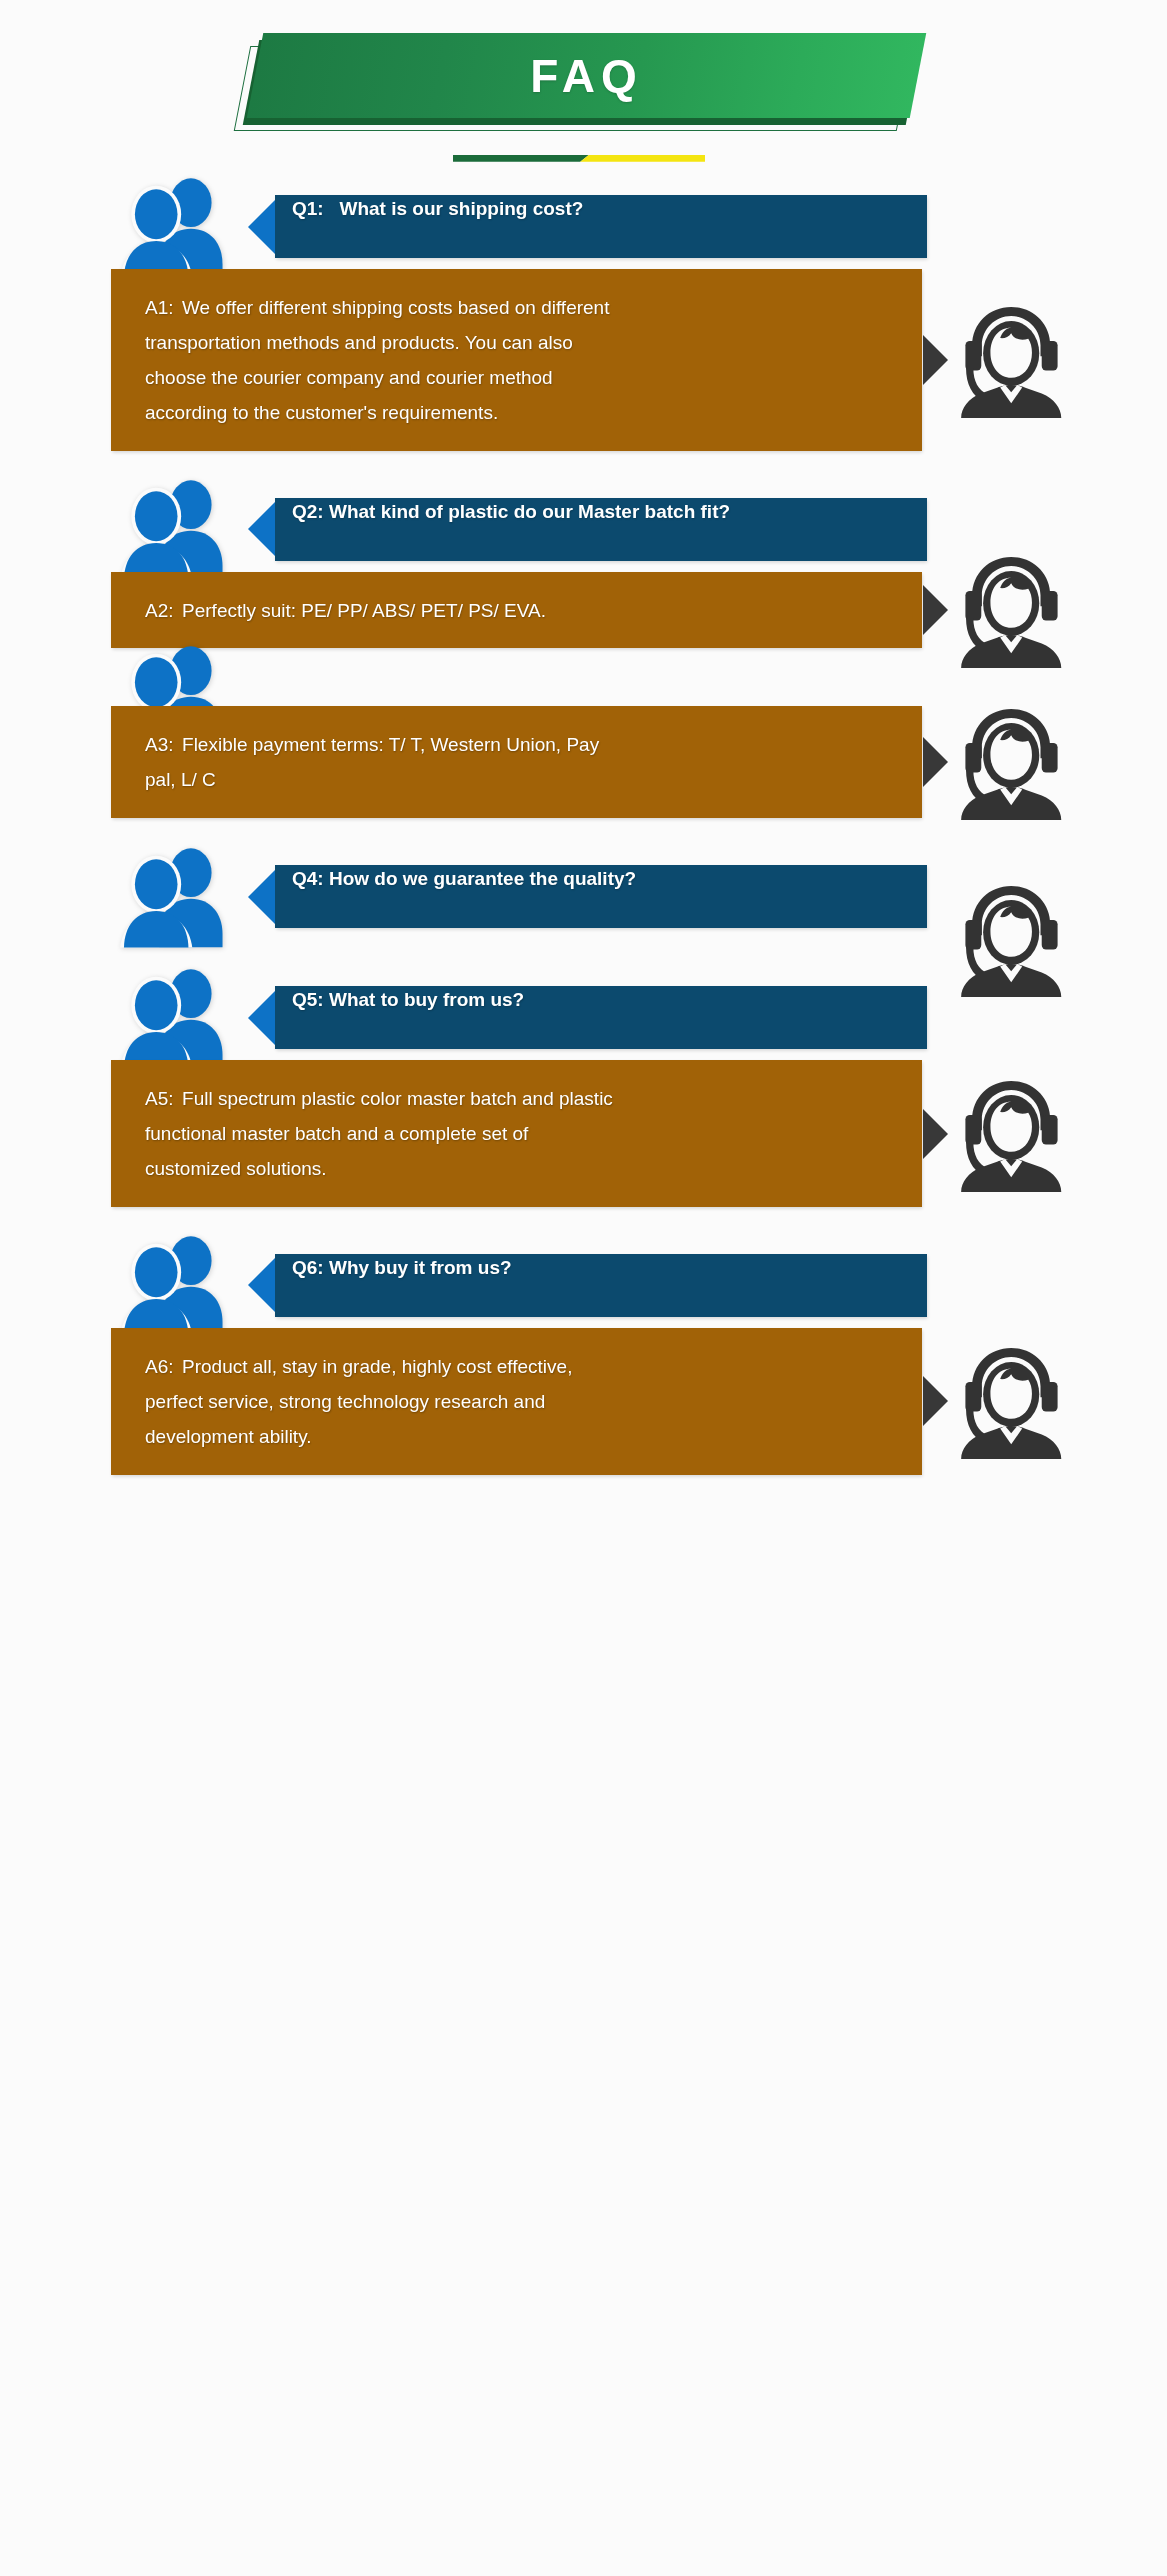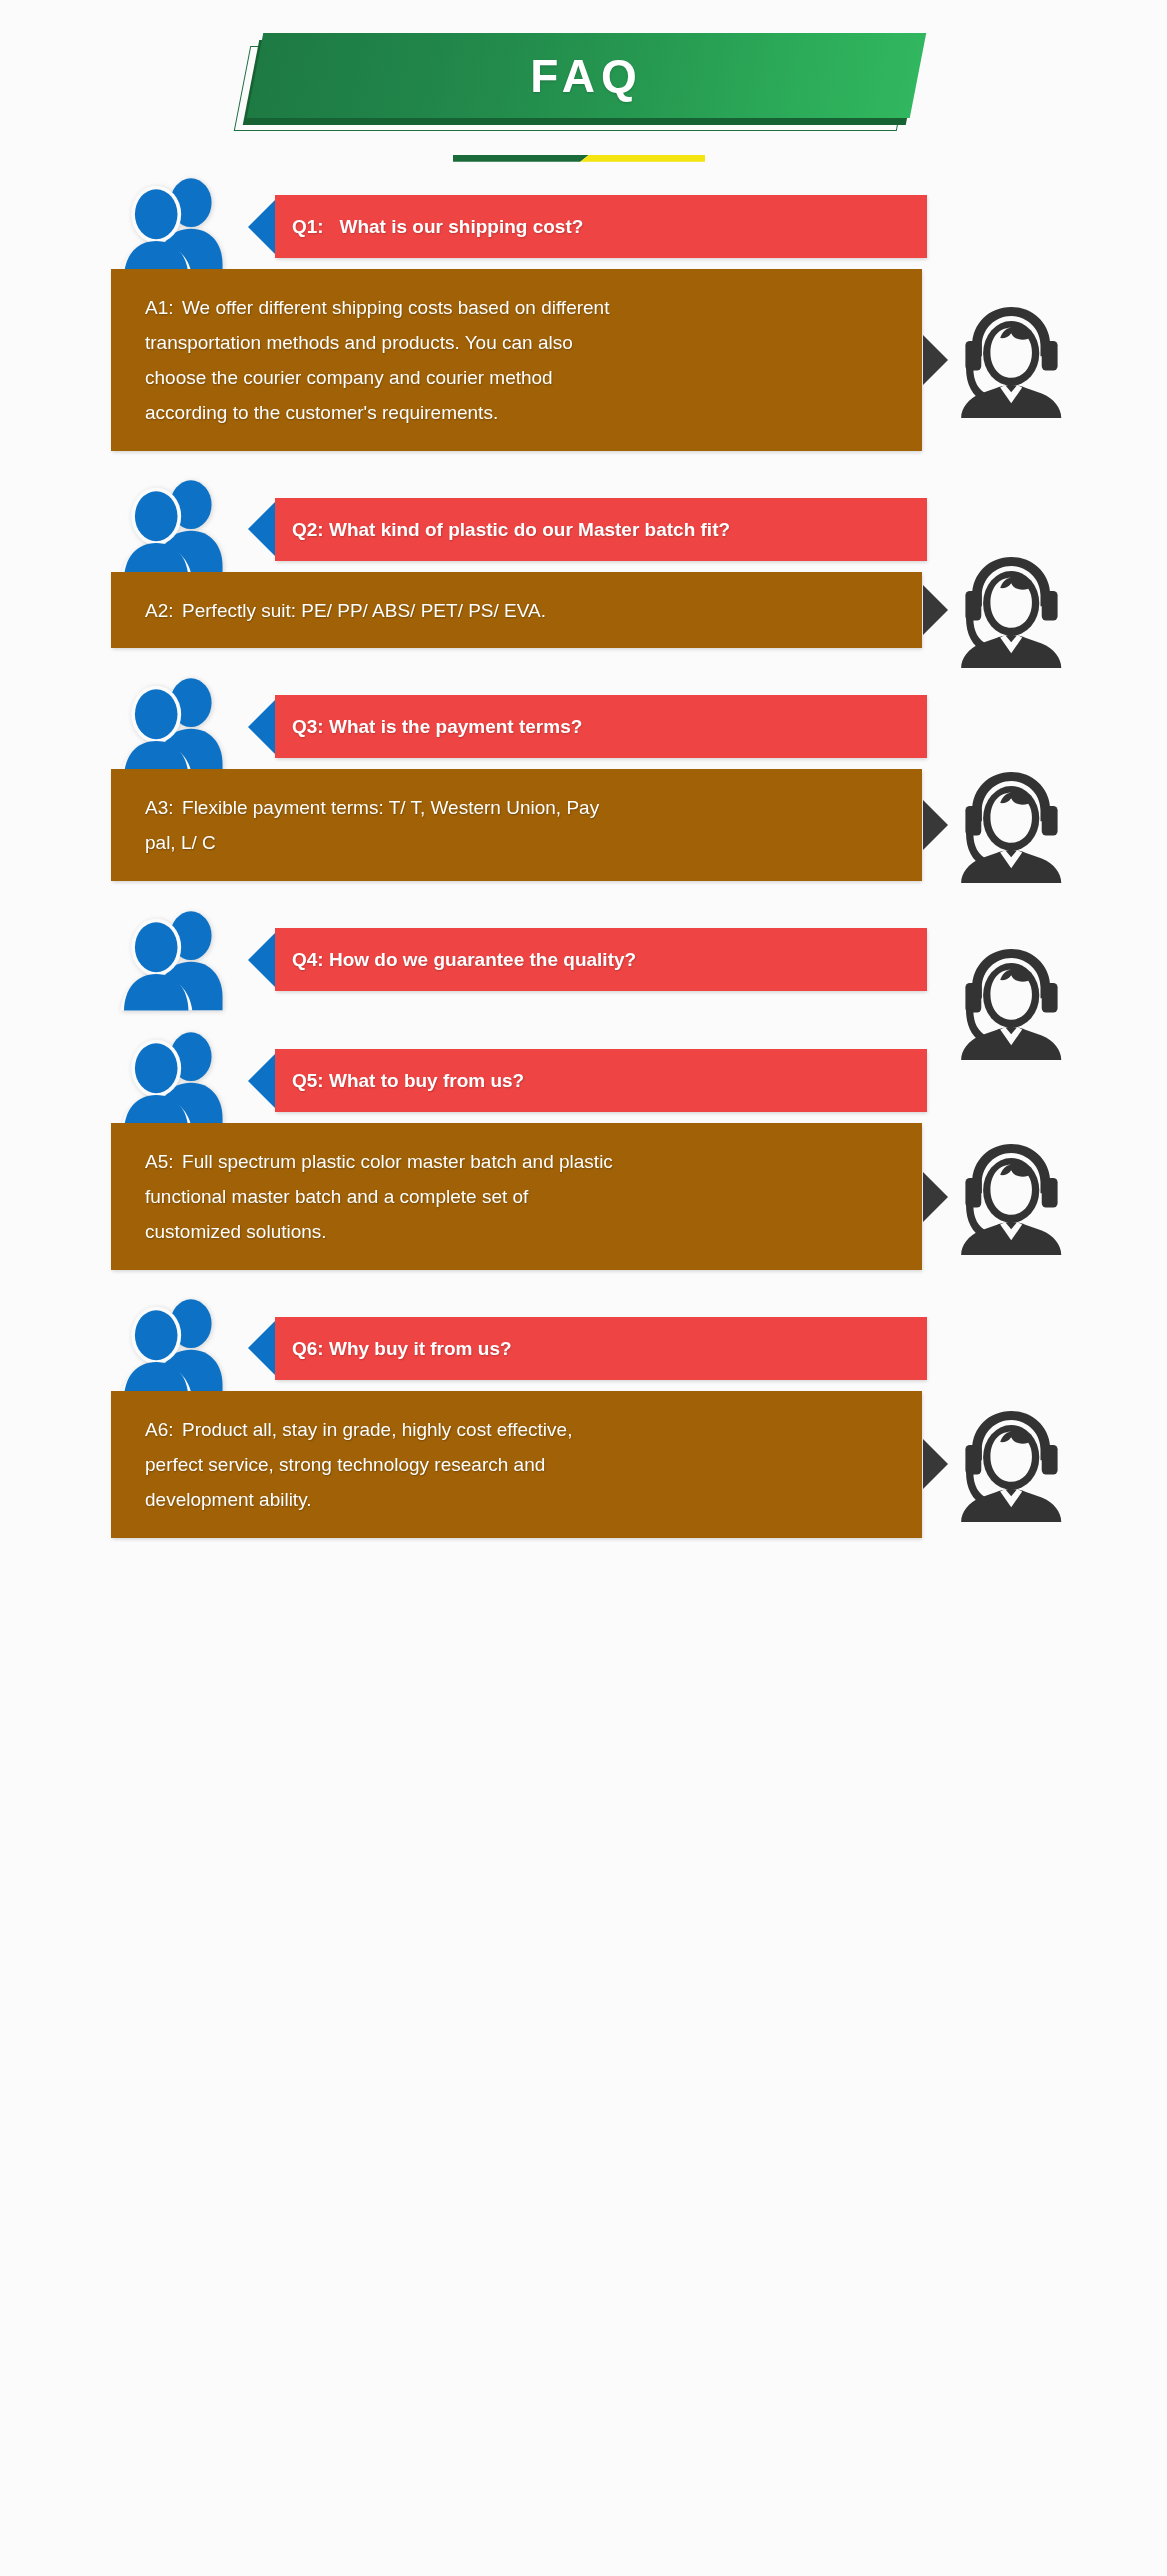--- a/index.html
+++ b/index.html
@@ -124,23 +124,22 @@
   
   .q-row {
     position: relative;
     width: 1168px;
   }
 
   .q-bar {
     position: relative;
     margin-left: 275px;
     width: 652px;
-    background: #ef4444;
+    background: #0c4a6e;
     display: flex;
-    align-items: center;
     box-shadow: 1.2px 1.8px 3.6px rgba(0,0,0,0.16);
   }
 
   .q-bar::before {
     content: "";
     position: absolute;
     left: -27px;
     top: 50%;
     transform: translateY(-50%);
     width: 0; height: 0;
@@ -354,23 +353,20 @@
     <g fill="#fbfbfb">
       <ellipse cx="71" cy="62" rx="41" ry="47"></ellipse>
       <path d="M71 110c-37 0-60 28-60 68 0 14 0 20 0 20h120s0-6 0-20c0-40-23-68-60-68z"></path>
     </g>
 
     <g fill="#0d72c6">
       <ellipse cx="71" cy="62" rx="35" ry="41"></ellipse>
       <path d="M71 106c-33 0-53 25-53 62 0 12 0 14 0 14h106s0-2 0-14c0-37-20-62-53-62z"></path>
     </g>
   </svg>
-<div class="q-bar" style="min-height: 63px;">
-          <div class="q-text">Q3: What is the payment terms?</div>
-        </div>
       </div>
       <div class="spacer-q-a"></div>
       <div class="a-row">
         <div class="a-bar">
           <div class="a-text"><span class="lbl">A3:</span><span>Flexible payment terms: T/ T, Western Union, Pay</span><br><span>pal, L/ C</span></div>
         </div>
   <svg class="agent-icon" viewBox="0 0 185 190" xmlns="http://www.w3.org/2000/svg" aria-hidden="true">
 
     <path d="M92 8C56 8 28 35 28 71v18h16V71c0-27 22-48 48-48s48 21 48 48v18h16V71c0-36-28-63-64-63z" fill="#333333"></path>
 

